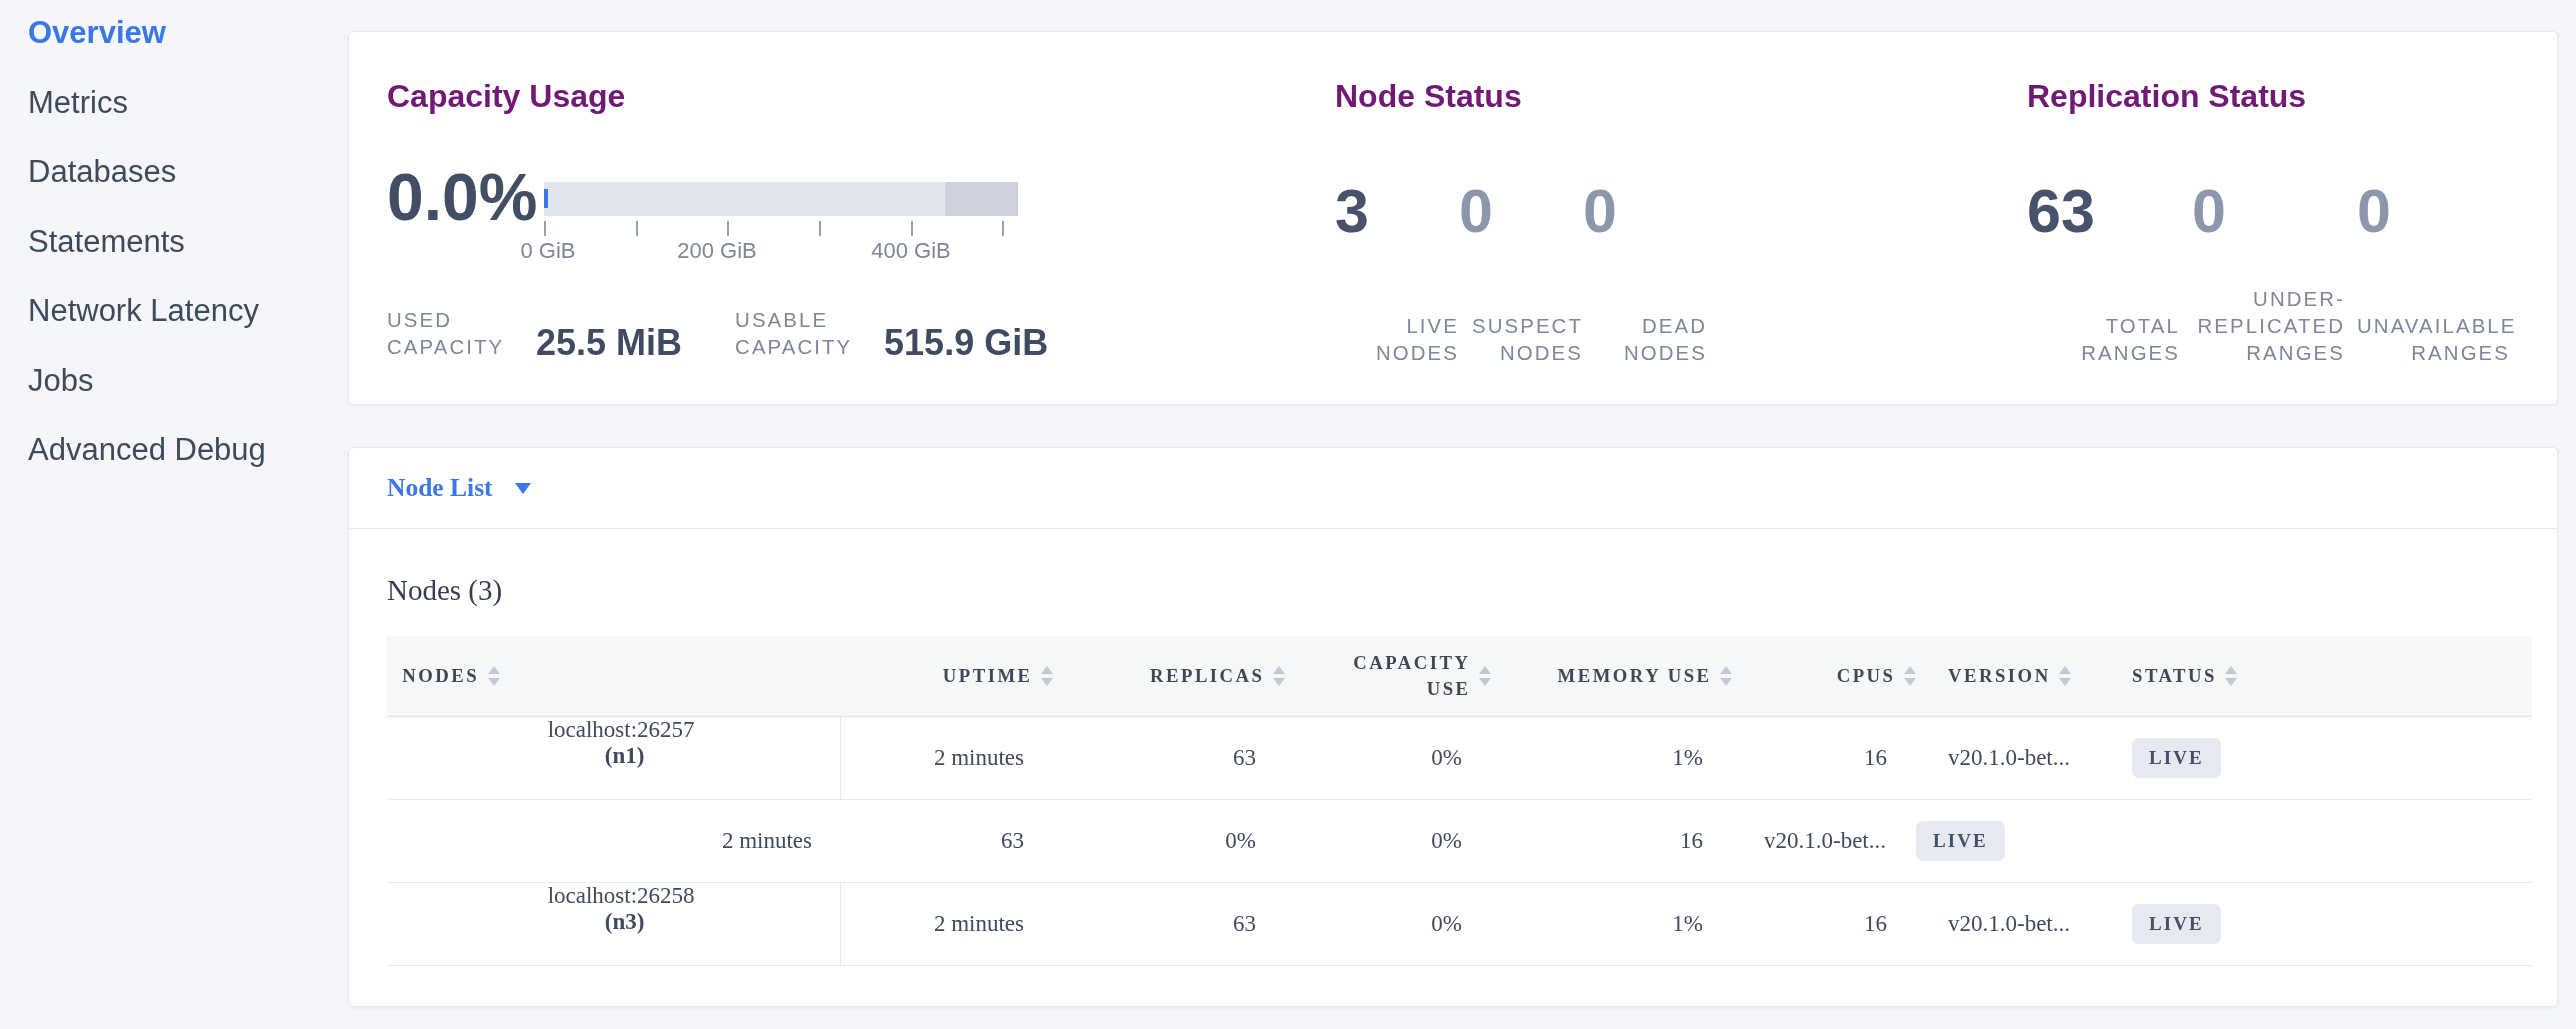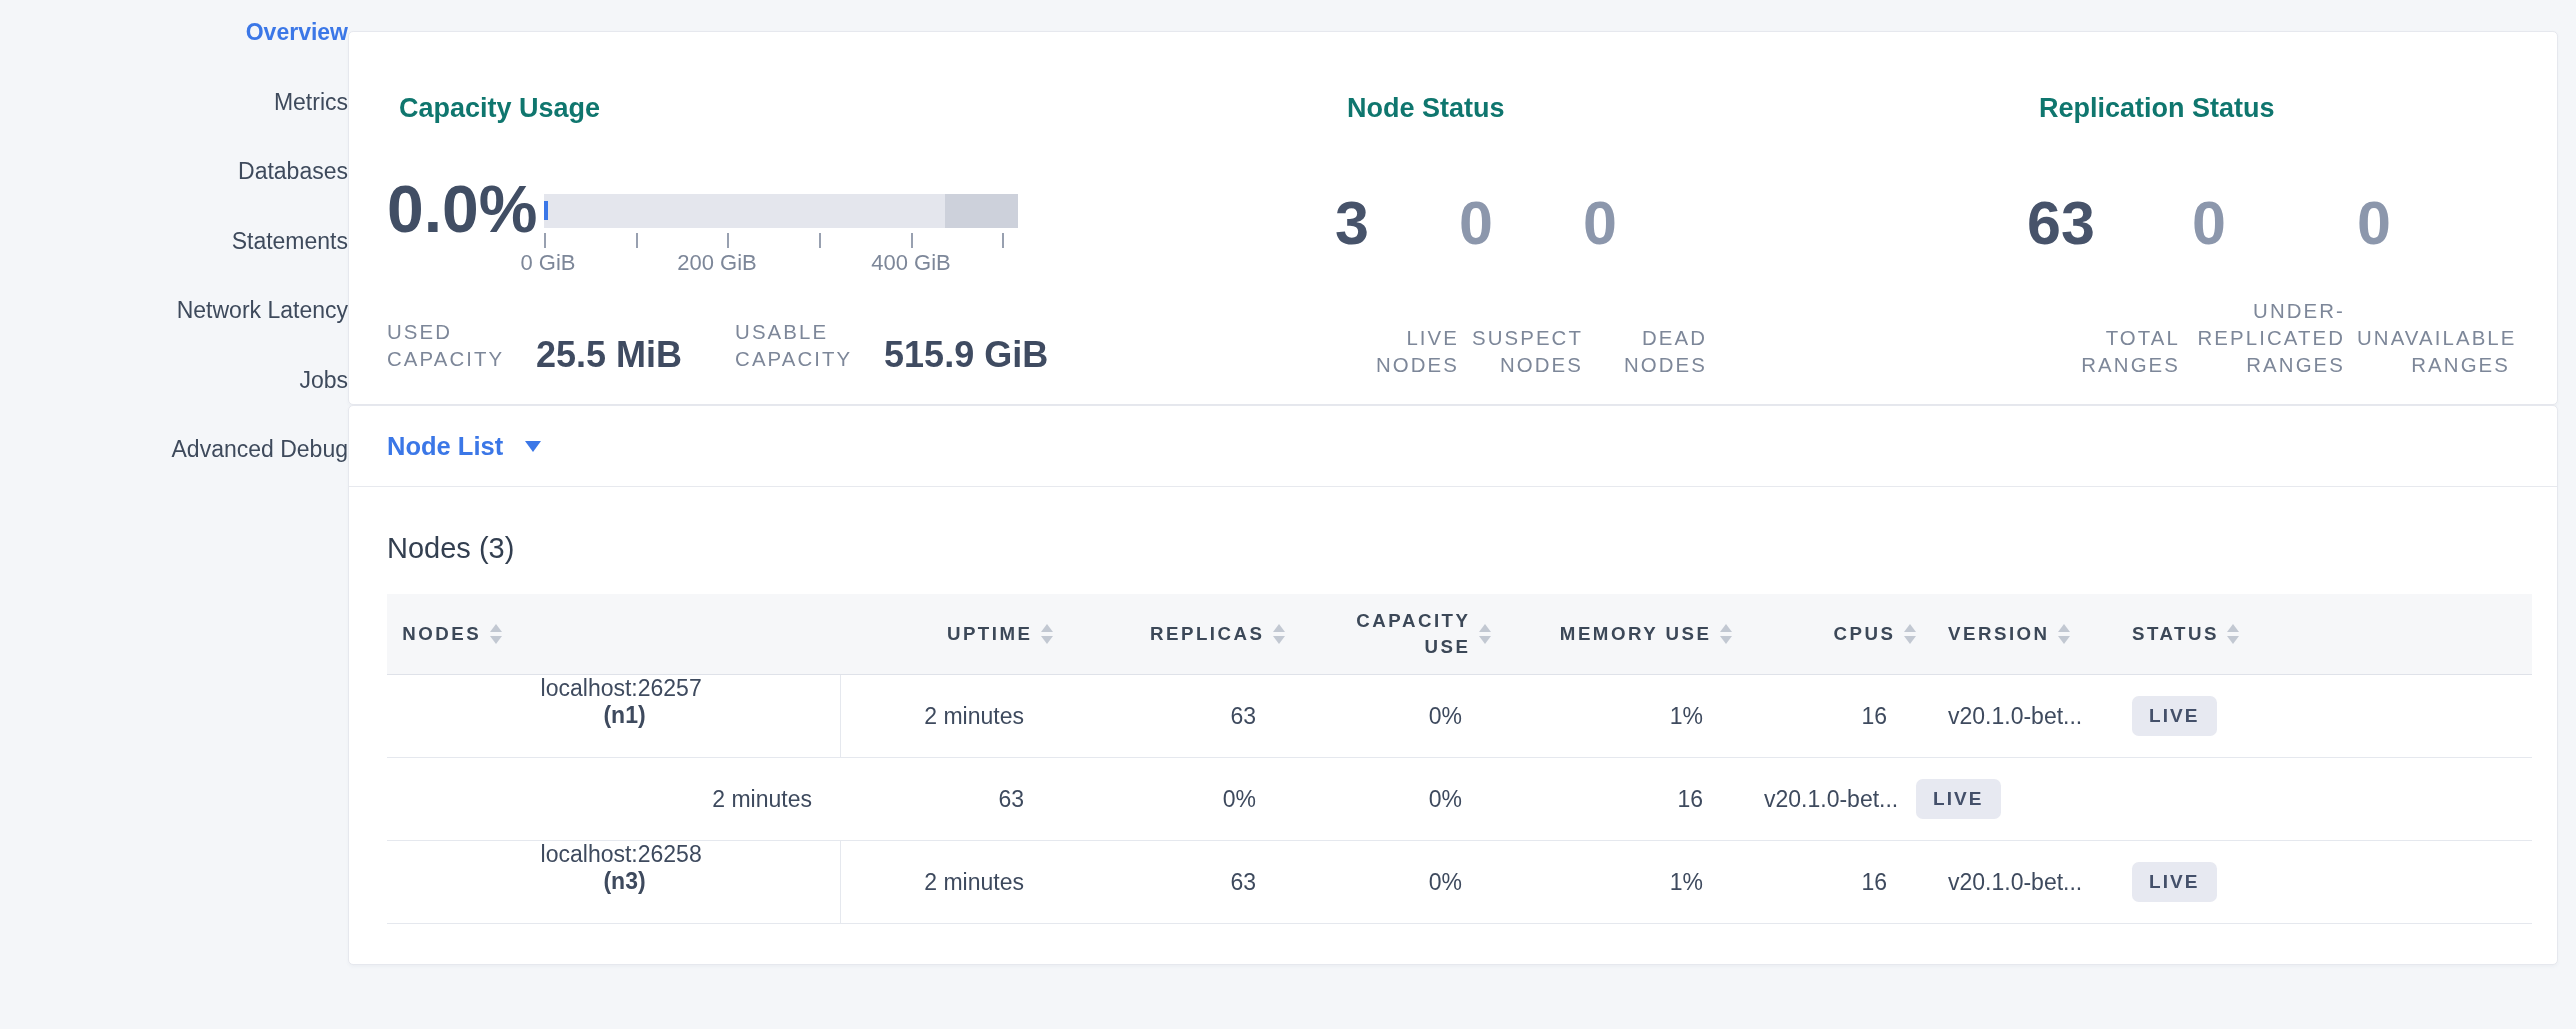--- a/index.html
+++ b/index.html
@@ -9,35 +9,35 @@
     background: #f4f6f9;
     font-family: "Liberation Sans", sans-serif;
     color: #3e4a5e;
   }
   .app { display: flex; width: 100%; height: 100%; }
 
   
   .sidebar { width: 348px; flex: none; }
   .sidebar ul { list-style: none; margin: 0; padding: 20.4px 0 0 28px; }
   .sidebar li {
-    margin-bottom: 44px; font-size: 23px; line-height: 25.5px;
-    color: #3e4a5c; cursor: pointer; font-weight: 400; text-align: right;
+    margin-bottom: 44px; font-size: 31px; line-height: 25.5px;
+    color: #3e4a5c; cursor: pointer; font-weight: 400;
   }
   .sidebar li.active { color: #3b77e7; font-weight: 700; }
 
   
   .content { flex: 1; padding: 31px 18px 0 0; }
   .card {
     background: #ffffff; border: 1.7px solid #e6e8ee; border-radius: 5.1px;
     box-shadow: 0 1.7px 3.4px rgba(60,70,90,0.04);
   }
 
   
   .overview-card { height: 374px; display: flex; padding: 46px 0 0 38px; }
-  .sec h2 { margin: 12px; font-size: 27px; line-height: 37px; font-weight: 600; color: #0f766e; }
+  .sec h2 { margin: 0; font-size: 32px; line-height: 37px; font-weight: 600; color: #701a75; }
   .sec-cap { width: 948px; flex: none; }
   .sec-node { width: 692px; flex: none; }
   .sec-rep { flex: 1; }
 
   .cap-row { display: flex; align-items: flex-start; margin-top: 48px; }
   .cap-pct { width: 157px; flex: none; font-size: 66px; line-height: 68px; font-weight: 600; color: #414e64; }
   .gauge { margin-top: 18.7px; position: relative; }
   .gauge-bar { width: 474px; height: 34px; background: #e4e6ed; position: relative; }
   .gauge-reserved { position: absolute; right: 0; top: 0; bottom: 0; width: 73px; background: #cdd1db; }
   .gauge-used { position: absolute; left: 0; top: 7.6px; bottom: 7.6px; width: 4.2px; background: #3b77e7; }
@@ -60,21 +60,21 @@
   .stats { display: flex; margin-top: 48px; }
   .stat { display: flex; flex-direction: column; height: 204px; }
   .sec-node .stat { width: 124px; }
   .sec-rep .stat { width: 165px; }
   .stat-num { margin-top: 17px; font-size: 61px; line-height: 63px; font-weight: 600; }
   .num-dark { color: #47536a; }
   .num-light { color: #8c97ac; }
   .stat-label { margin-top: auto; max-width: 153px; text-align: right; }
 
   
-  .nodes-card { height: 560px; }
+  .nodes-card { margin-top: 42px; height: 560px; font-family: Liberation Serif, serif; }
   .dropdown-bar {
     height: 81px; border-bottom: 1.7px solid #e7e9ee;
     display: flex; align-items: center; padding-left: 38px; cursor: pointer;
   }
   .dd-label { font-size: 25.5px; font-weight: 600; color: #3b77e7; }
   .chevron {
     margin-left: 22px; width: 0; height: 0;
     border-left: 8.5px solid transparent; border-right: 8.5px solid transparent;
     border-top: 11px solid #3b77e7;
   }

